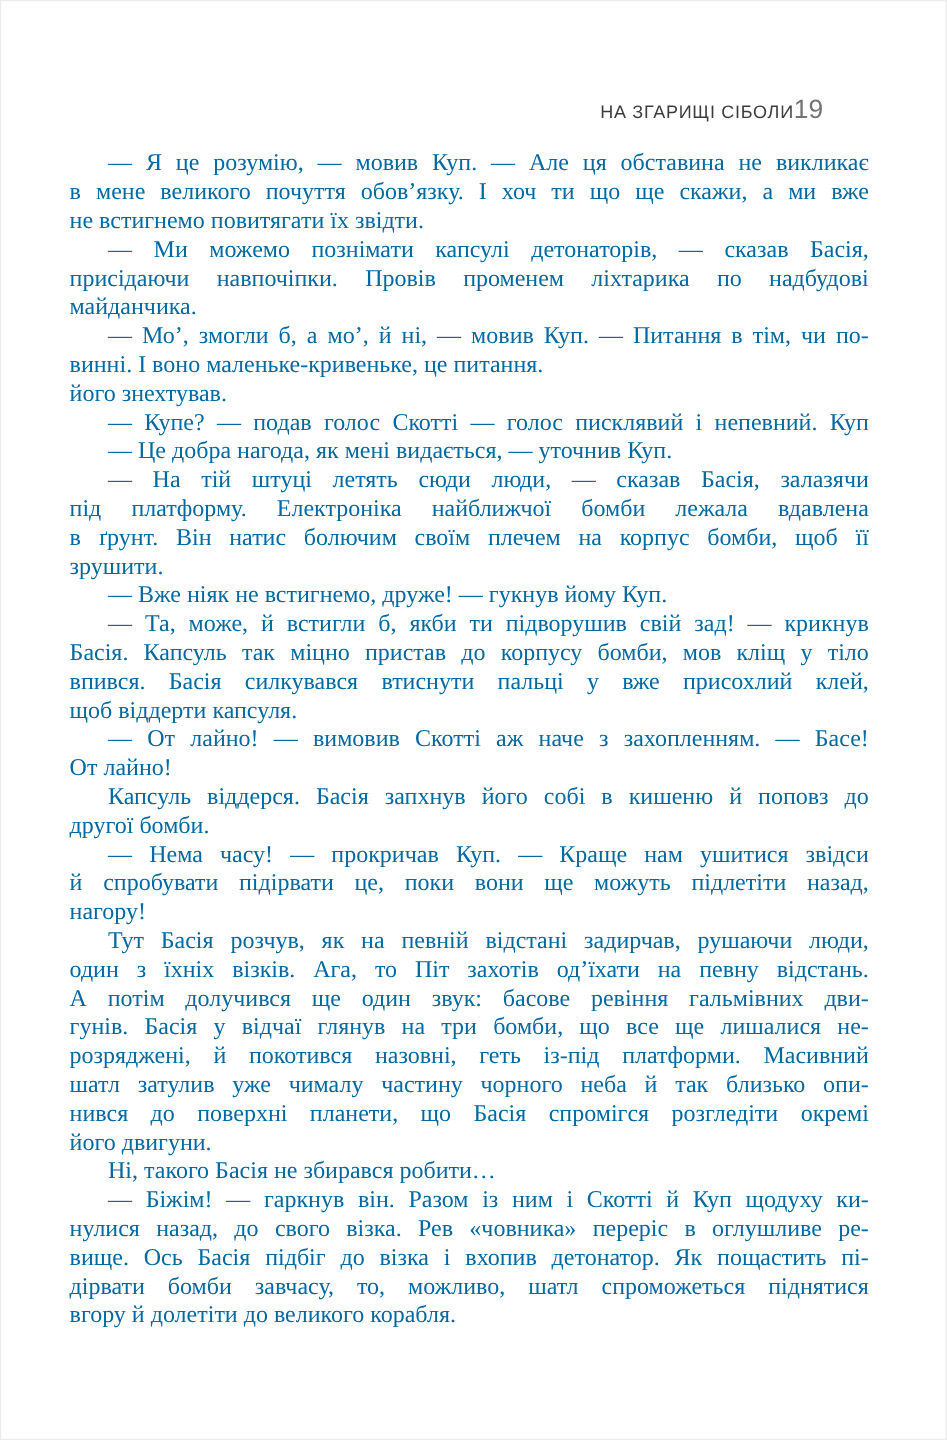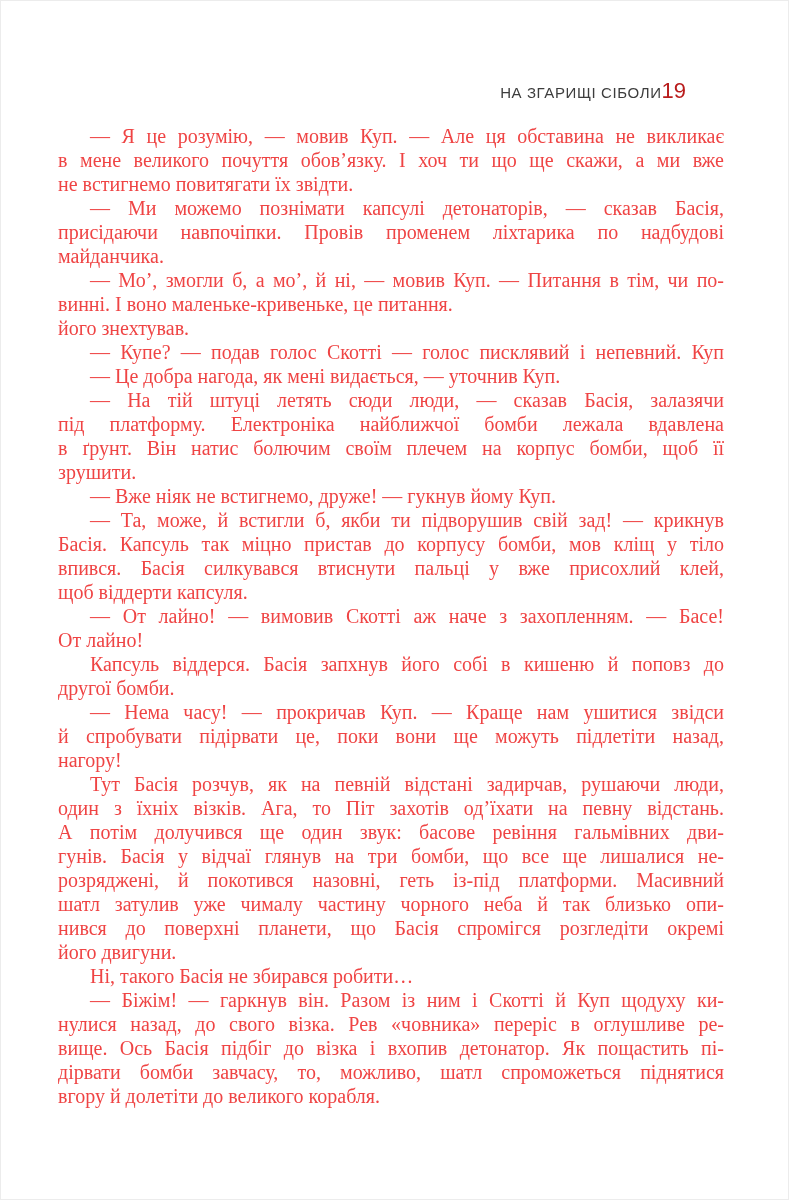--- a/index.html
+++ b/index.html
@@ -27,26 +27,26 @@
   .running-title {
     font-family: "Liberation Sans", "DejaVu Sans", sans-serif;
     font-size: 15px;
     letter-spacing: 0.6px;
     color: #3d3d3d;
     white-space: nowrap;
   }
   .page-number {
     font-family: "Liberation Sans", "DejaVu Sans", sans-serif;
     font-size: 22px;
-    color: #b91c1c;
+    color: #737373;
   }
   .text-block {
     position: absolute;
     top: 124px; left: 58px; width: 666px;
-    color: #ef4444;
+    color: #0369a1;
     font-size: 20px;
     line-height: 24px;
   }
   .line {
     text-align: justify;
     text-align-last: justify;
   }
   .line.indent { padding-left: 32px; }
   .line.last { text-align-last: left; }
   .it { }

